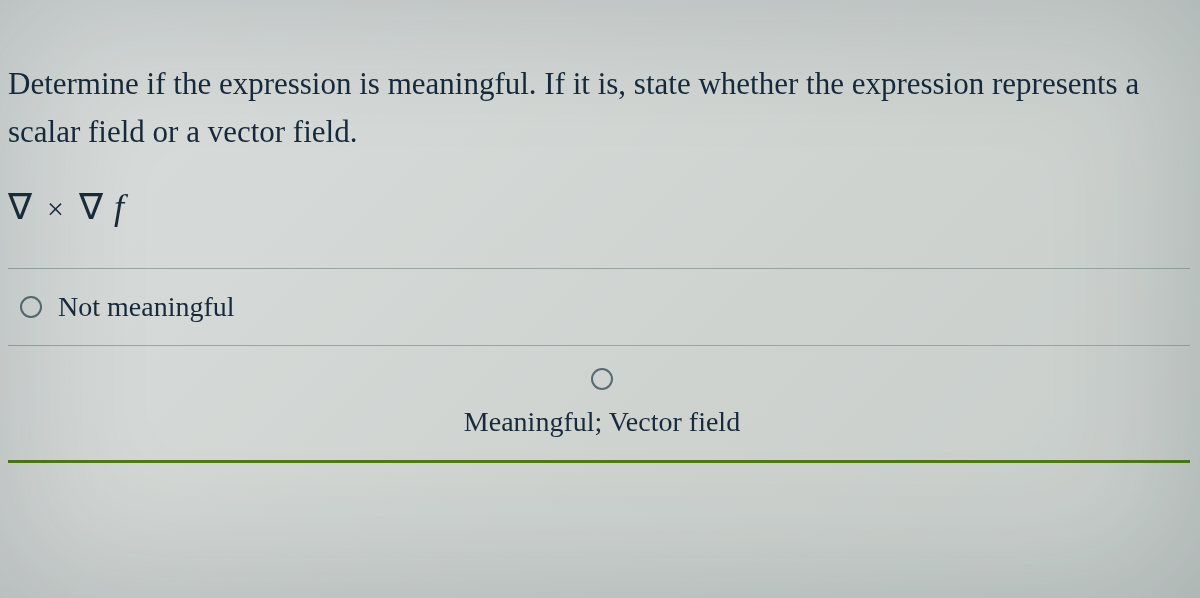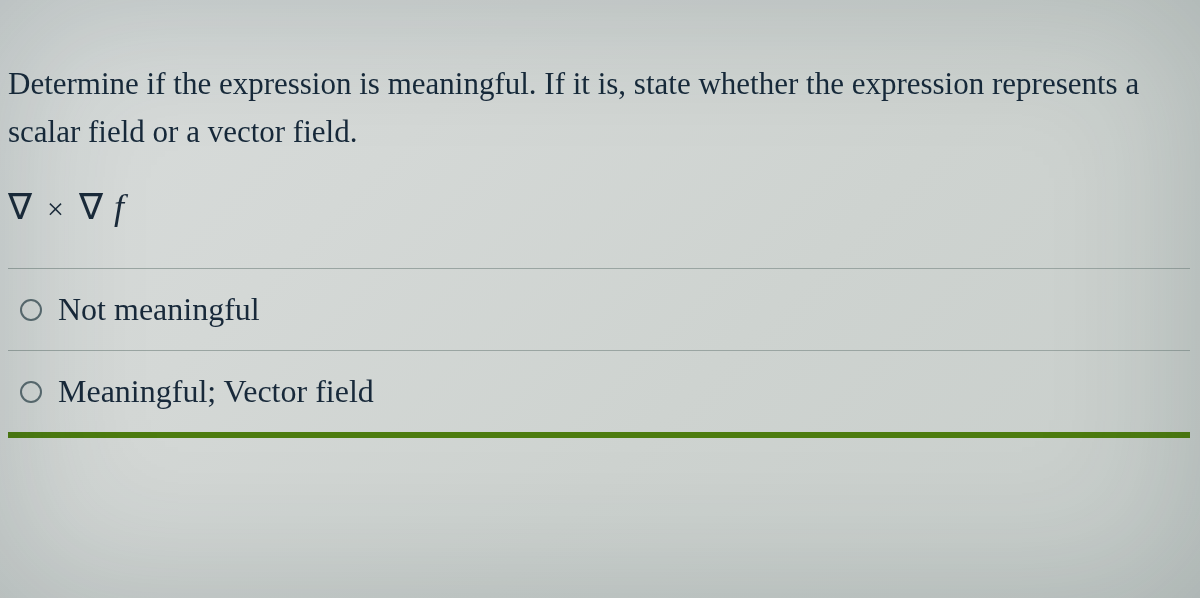--- a/index.html
+++ b/index.html
@@ -34,33 +34,34 @@
       margin-top: 12px;
     }
     .option-row {
       display: flex;
       align-items: center;
       border-top: 1px solid #9aa5a2;
       padding: 22px 6px 22px 12px;
       gap: 16px;
     }
     .option-row:last-child {
-      border-bottom: 6px solid #4d7c0f;
+      border-bottom: 3px solid #4d7c0f;
+      flex-direction: column;
     }
     .radio {
       width: 22px;
       height: 22px;
       border: 2px solid #5a6b70;
       border-radius: 50%;
       background: transparent;
       flex-shrink: 0;
       cursor: pointer;
     }
     .option-label {
-      font-size: 32px;
+      font-size: 28px;
       color: #18293a;
       cursor: pointer;
     }
     .vignette::before {
       content: "";
       position: absolute;
       inset: 0;
       pointer-events: none;
       box-shadow: inset 0 0 140px 10px rgba(30,50,55,0.18);
     }

